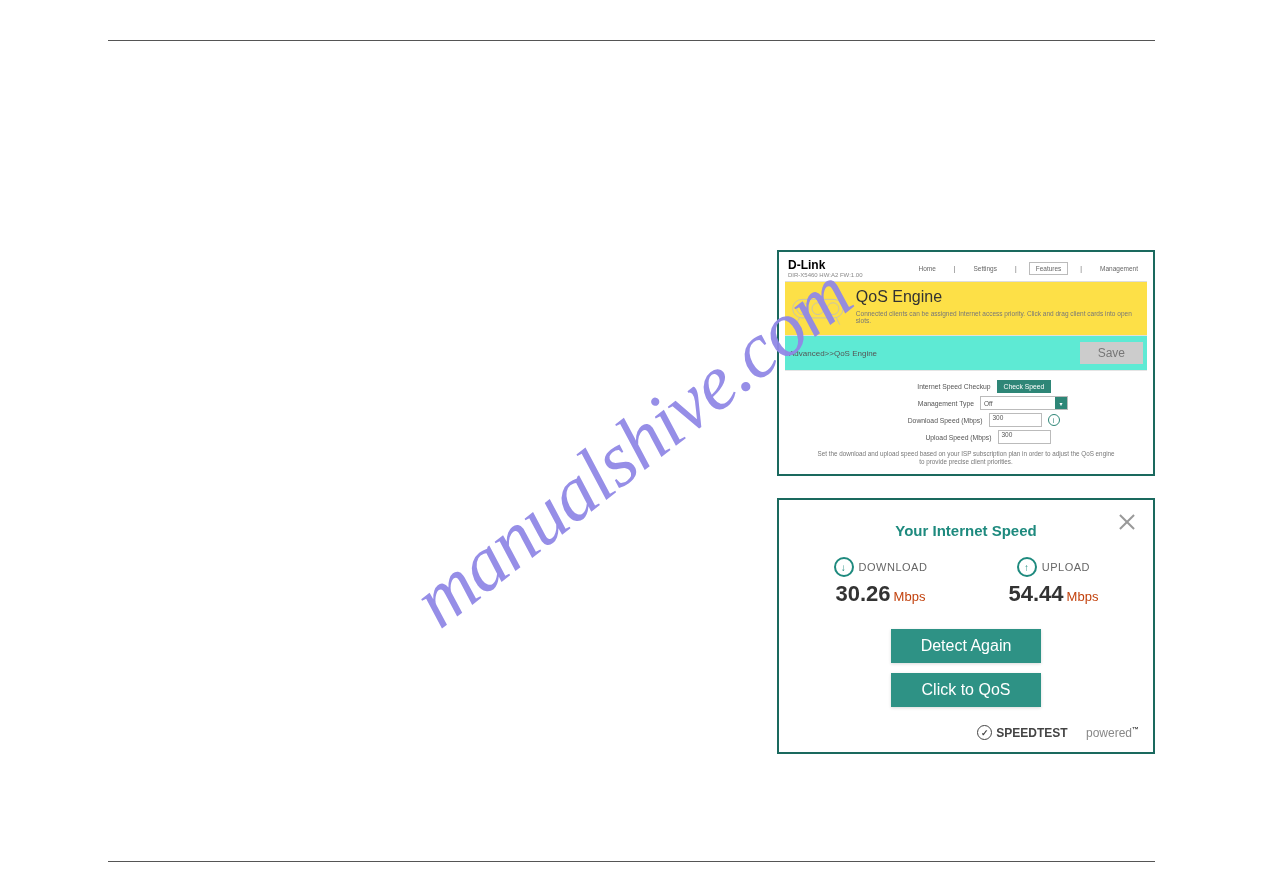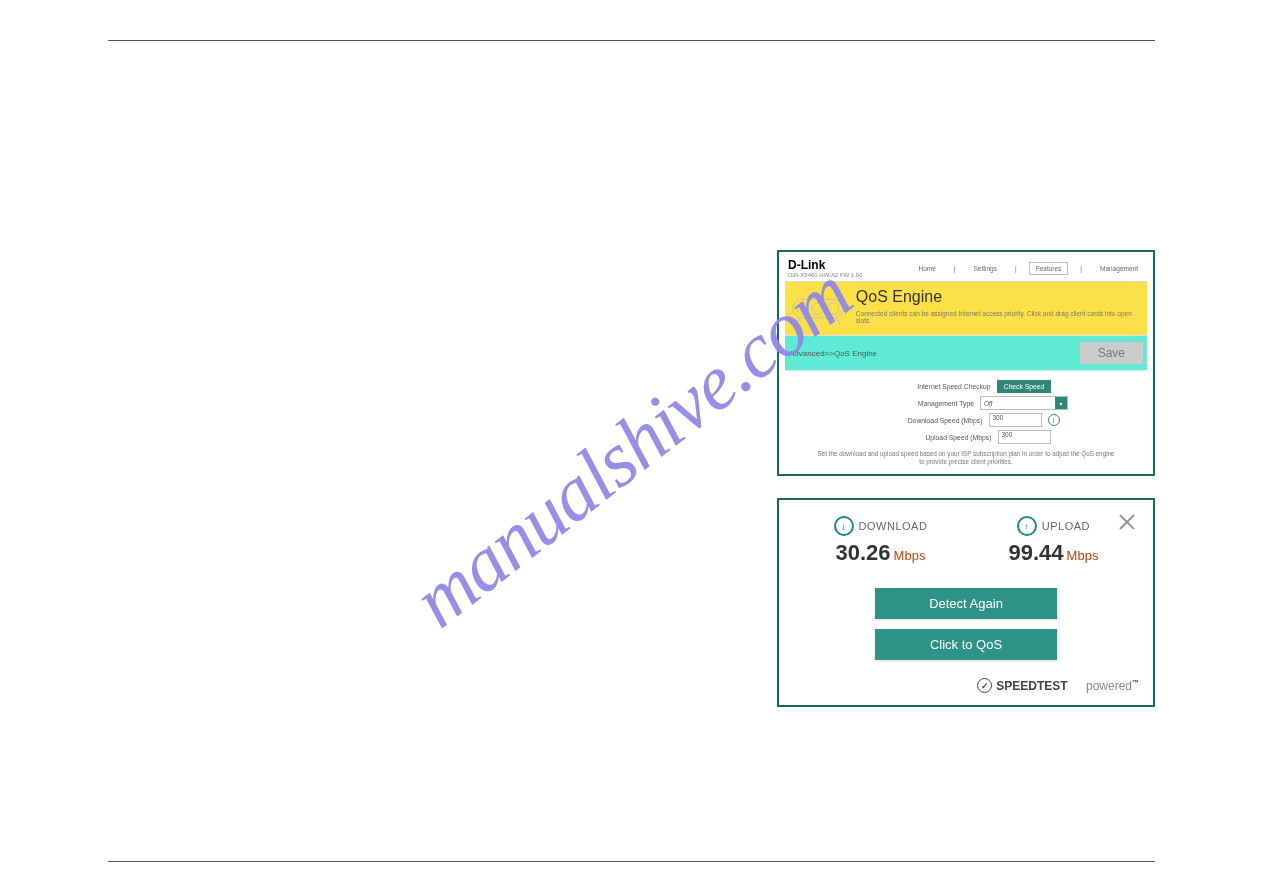--- a/index.html
+++ b/index.html
@@ -34,21 +34,21 @@
   .close-x:before,.close-x:after { content:""; position:absolute; left:11px; top:2px; width:2px; height:20px; background:#999; }
   .close-x:before { transform:rotate(45deg); }
   .close-x:after { transform:rotate(-45deg); }
   .speed-title { text-align:center; font:600 15px Arial; color:#1e8a7e; margin:6px 0 18px; }
   .speed-cols { display:flex; justify-content:space-around; margin-bottom:22px; }
   .sp-col { text-align:center; }
   .sp-head { display:flex; align-items:center; justify-content:center; gap:5px; font-size:11px; color:#666; letter-spacing:0.5px; }
   .sp-circle { width:16px; height:16px; border:2px solid #1e8a7e; border-radius:50%; display:flex; align-items:center; justify-content:center; color:#1e8a7e; font-size:10px; font-weight:bold; }
   .sp-val { font:700 22px Arial; color:#333; margin-top:4px; }
   .sp-unit { font:400 13px Arial; color:#c2410c; margin-left:3px; }
-  .teal-btn { background:#2e9285; color:#fff; width:182px; padding:8px 0; text-align:center; font-size:13px; margin:0 auto 10px; box-shadow:0 1px 3px rgba(0,0,0,0.15); }
+  .teal-btn { background:#2e9285; color:#fff; width:150px; padding:8px 0; text-align:center; font-size:16px; margin:0 auto 10px; box-shadow:0 1px 3px rgba(0,0,0,0.15); }
   .powered { text-align:right; font:600 12px Arial; color:#444; margin-top:18px; display:flex; justify-content:flex-end; align-items:center; gap:4px; }
   .pw-icon { width:13px; height:13px; border:1.5px solid #444; border-radius:50%; display:inline-flex; align-items:center; justify-content:center; font-size:9px; }
   .pw-light { font-weight:400; color:#888; margin-left:15px; }
   .pw-sup { font-size:7px; vertical-align:super; }
   .watermark { position:absolute; left:50%; top:50%; transform:translate(-50%,-50%) rotate(-38deg); font:italic 78px/1 Georgia, 'Times New Roman', serif; color:#9188e6; opacity:0.95; pointer-events:none; letter-spacing:-1px; white-space:nowrap; }
   .traffic-svg { stroke:#bdbdbd; fill:none; stroke-width:1; }
 </style>
 </head>
 <body>
 
@@ -111,37 +111,38 @@
         <div class="form-row">
           <div class="lbl">Upload Speed (Mbps)</div>
           <div class="num-input">300</div>
         </div>
         <div class="form-note">Set the download and upload speed based on your ISP subscription plan in order to adjust the QoS engine to provide precise client priorities.</div>
       </div>
     </div>
 
     <div class="speed-figure">
       <div class="close-x"></div>
+      <div class="speed-title">Your Internet Speed</div>
       <div class="speed-cols">
         <div class="sp-col">
           <div class="sp-head">
             <span class="sp-circle">↓</span>
             <span>DOWNLOAD</span>
           </div>
           <div class="sp-val">
             <span>30.26</span><span class="sp-unit">Mbps</span>
           </div>
         </div>
         <div class="sp-col">
           <div class="sp-head">
             <span class="sp-circle">↑</span>
             <span>UPLOAD</span>
           </div>
           <div class="sp-val">
-            <span>99.44</span><span class="sp-unit">Mbps</span>
+            <span>54.44</span><span class="sp-unit">Mbps</span>
           </div>
         </div>
       </div>
       <div class="teal-btn">Detect Again</div>
       <div class="teal-btn">Click to QoS</div>
       <div class="powered">
         <span class="pw-icon">✓</span>
         <span><span>SPEEDTEST</span> <span class="pw-light">powered</span><span class="pw-sup">™</span></span>
       </div>
     </div>

